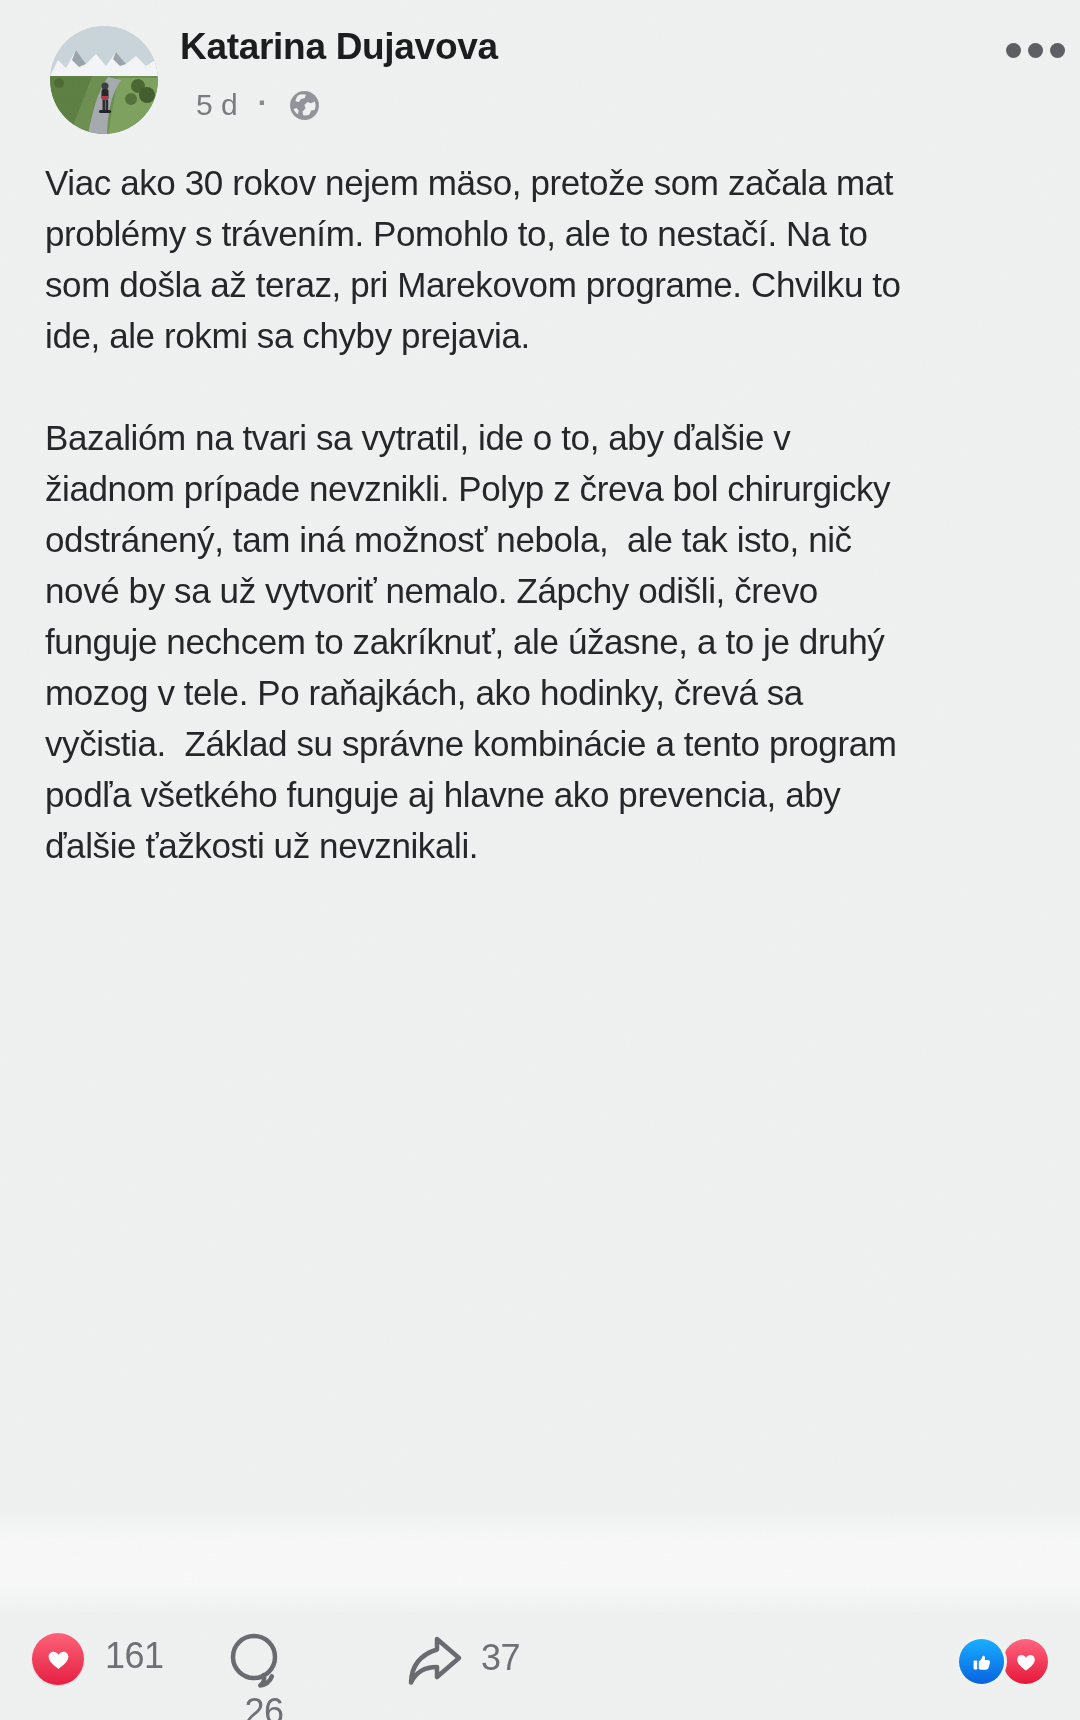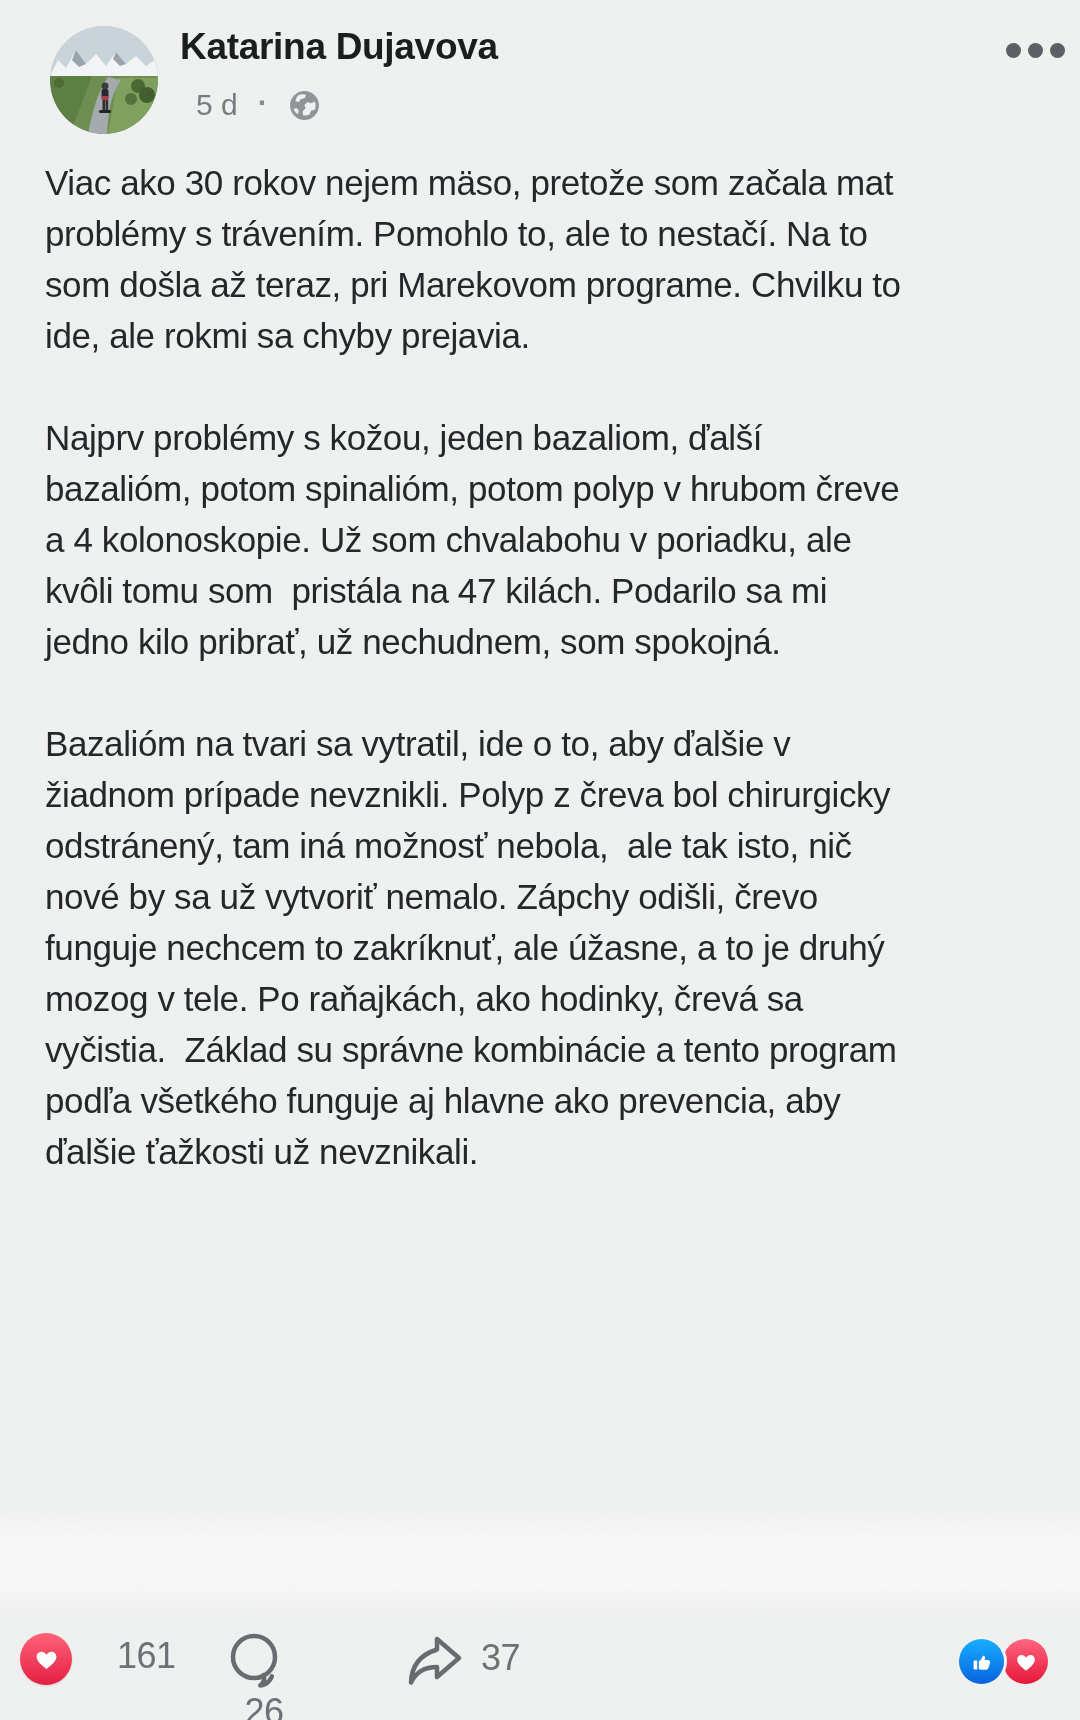--- a/index.html
+++ b/index.html
@@ -43,21 +43,21 @@
   
   .band{
     position:absolute;left:0;top:1510px;width:1080px;height:104px;
     background:linear-gradient(180deg,rgba(255,255,255,0) 0%,rgba(255,255,255,.55) 28%,rgba(255,255,255,.55) 72%,rgba(255,255,255,0) 100%);
     pointer-events:none;
   }
   
   .footer{position:absolute;left:0;top:1626px;width:1080px;height:72px;}
   .stat{position:absolute;top:0;display:flex;align-items:center;cursor:pointer;}
   .stat .count{font-size:36px;color:#6b6e73;letter-spacing:-0.5px;}
-  .stat-love{left:20px;gap:24px;}
+  .stat-love{left:32px;}
   .stat-comment{left:227px;flex-direction:column;}
   .stat-share{left:405px;align-items:center;}
   .badge-love{
     width:52px;height:52px;border-radius:50%;
     background:linear-gradient(180deg,#ff6076 0%,#e61a3e 100%);
     display:flex;align-items:center;justify-content:center;
     margin:7px 21px 0 0;
     box-shadow:0 1px 2px rgba(0,0,0,.12);
   }
   .outline-icon{margin:5px 18px 0 0;}
@@ -131,25 +131,20 @@
     <i></i>
     <i></i>
   </div>
 </div>
 
 <div class="post-text">
   <p>Viac ako 30 rokov nejem mäso, pretože som začala mat
 problémy s trávením. Pomohlo to, ale to nestačí. Na to
 som došla až teraz, pri Marekovom programe. Chvilku to
 ide, ale rokmi sa chyby prejavia.</p>
-  <p>Najprv problémy s kožou, jeden bazaliom, ďalší
-bazalióm, potom spinalióm, potom polyp v hrubom čreve
-a 4 kolonoskopie. Už som chvalabohu v poriadku, ale
-kvôli tomu som  pristála na 47 kilách. Podarilo sa mi
-jedno kilo pribrať, už nechudnem, som spokojná.</p>
   <p>Bazalióm na tvari sa vytratil, ide o to, aby ďalšie v
 žiadnom prípade nevznikli. Polyp z čreva bol chirurgicky
 odstránený, tam iná možnosť nebola,  ale tak isto, nič
 nové by sa už vytvoriť nemalo. Zápchy odišli, črevo
 funguje nechcem to zakríknuť, ale úžasne, a to je druhý
 mozog v tele. Po raňajkách, ako hodinky, črevá sa
 vyčistia.  Základ su správne kombinácie a tento program
 podľa všetkého funguje aj hlavne ako prevencia, aby
 ďalšie ťažkosti už nevznikali.</p>
 </div>

